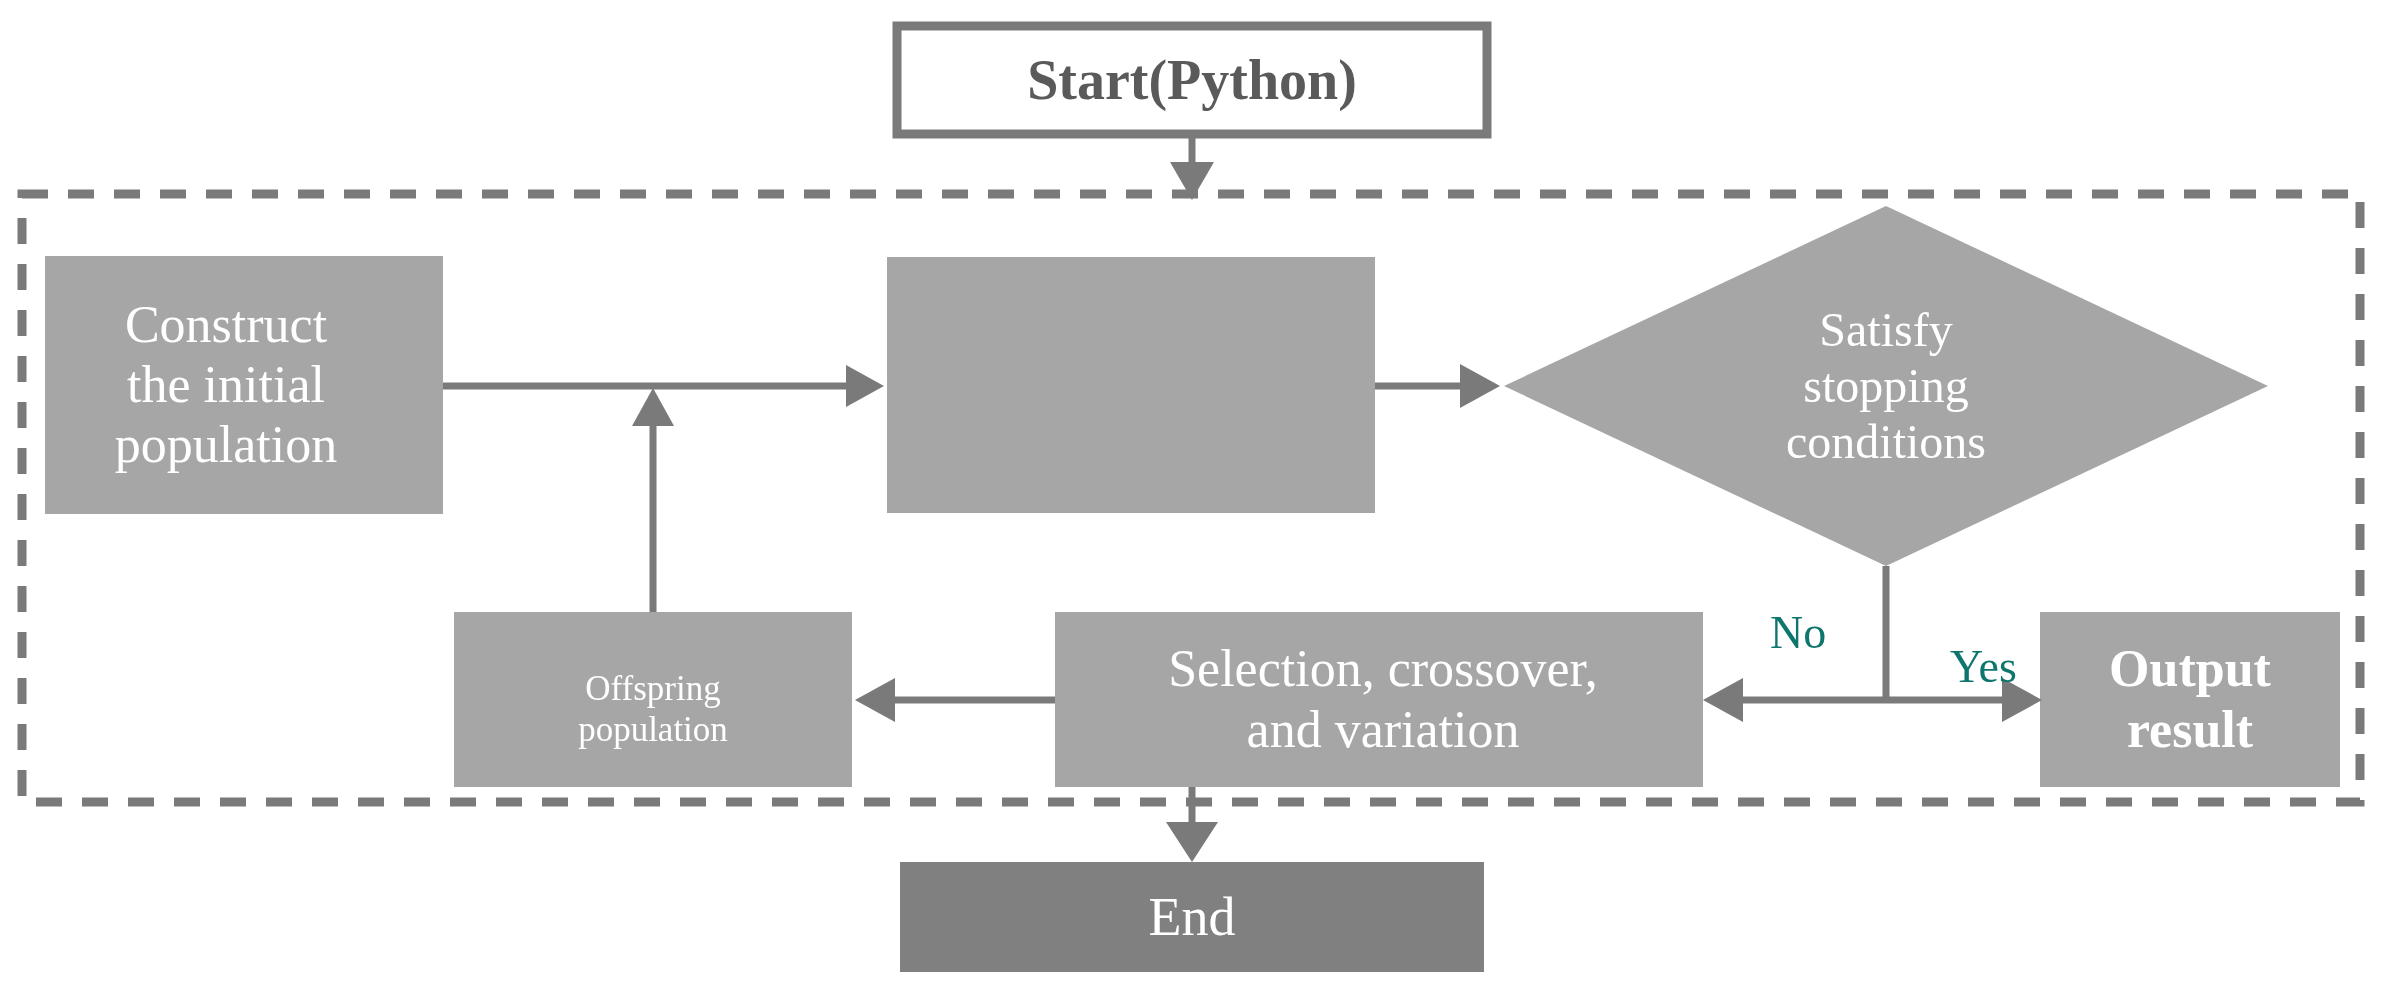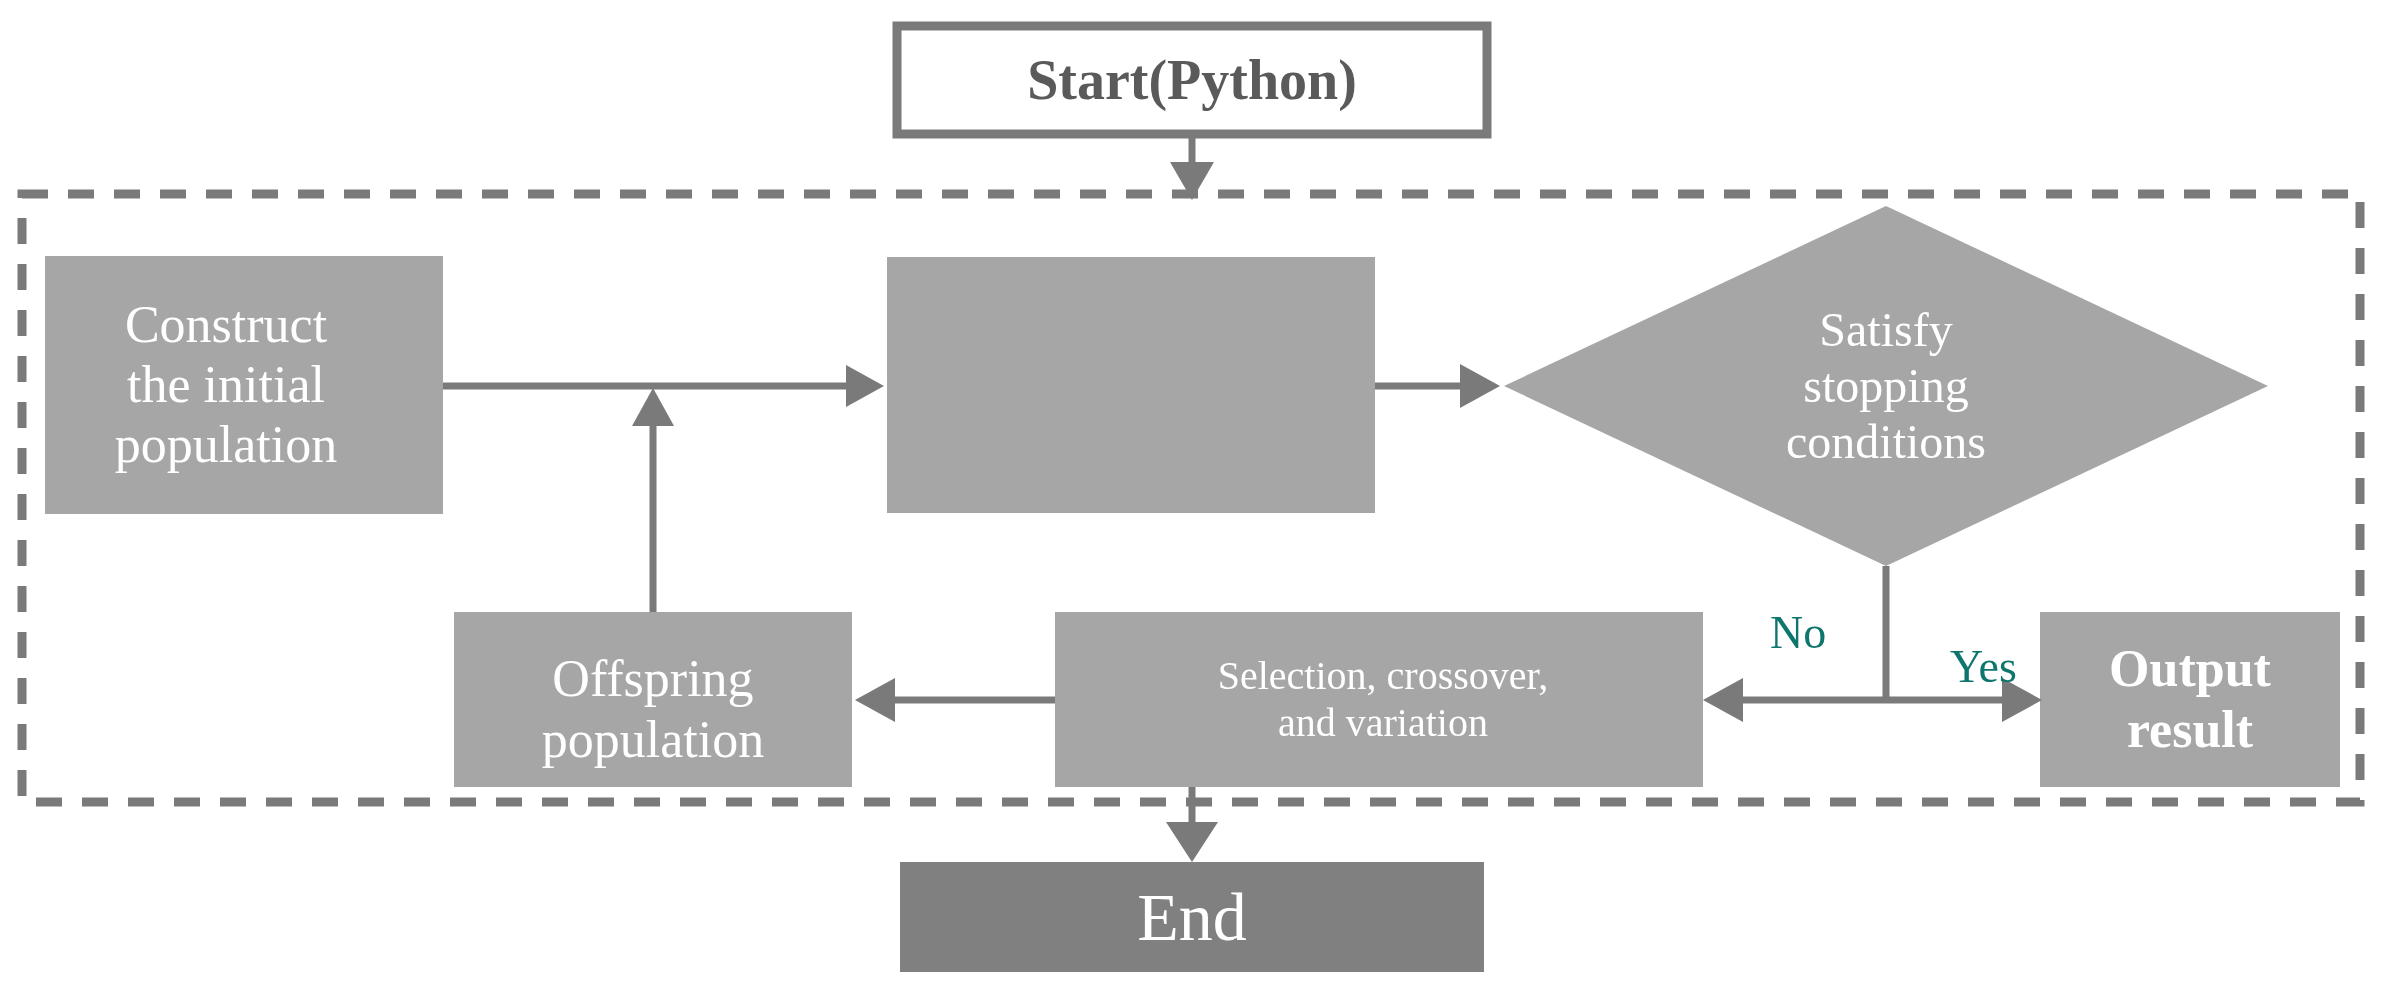--- a/index.html
+++ b/index.html
@@ -118,30 +118,30 @@
 
   <div class="node-label" style="left:45px; top:256px; width:362px; height:258px; font-size:52px;">Construct
 the initial
 population</div>
 
 
   <div class="node-label" style="left:1636px; top:206px; width:500px; height:360px; font-size:48px;">Satisfy
 stopping
 conditions</div>
 
-  <div class="node-label" style="left:454px; top:612px; width:398px; height:195px; font-size:52px;">Offspring
+  <div class="node-label" style="left:454px; top:612px; width:398px; height:195px; font-size:35px;">Offspring
 population</div>
 
-  <div class="node-label" style="left:1055px; top:612px; width:656px; height:175px; font-size:40px;">Selection, crossover,
+  <div class="node-label" style="left:1055px; top:612px; width:656px; height:175px; font-size:52px;">Selection, crossover,
 and variation</div>
 
   <div class="node-label" style="left:2040px; top:612px; width:300px; height:175px; font-size:52px;font-weight:bold;">Output
 result</div>
 
-  <div class="node-label" style="left:900px; top:862px; width:584px; height:110px; font-size:68px;font-family:Liberation Serif, serif;">End</div>
+  <div class="node-label" style="left:900px; top:862px; width:584px; height:110px; font-size:54px;font-family:Liberation Serif, serif;">End</div>
 
   <div class="edge-label" style="left:1770px; top:610px;">No</div>
 
   <div class="edge-label" style="left:1910px; top:644px;margin-left:40px;">Yes</div>
 
   <div class="hit" style="left:897px; top:26px; width:590px; height:108px;"></div>
   <div class="hit" style="left:45px; top:256px; width:398px; height:258px;"></div>
   <div class="hit" style="left:887px; top:257px; width:488px; height:256px;"></div>
   <div class="hit" style="left:1636px; top:246px; width:500px; height:280px;"></div>
   <div class="hit" style="left:454px; top:612px; width:398px; height:175px;"></div>

